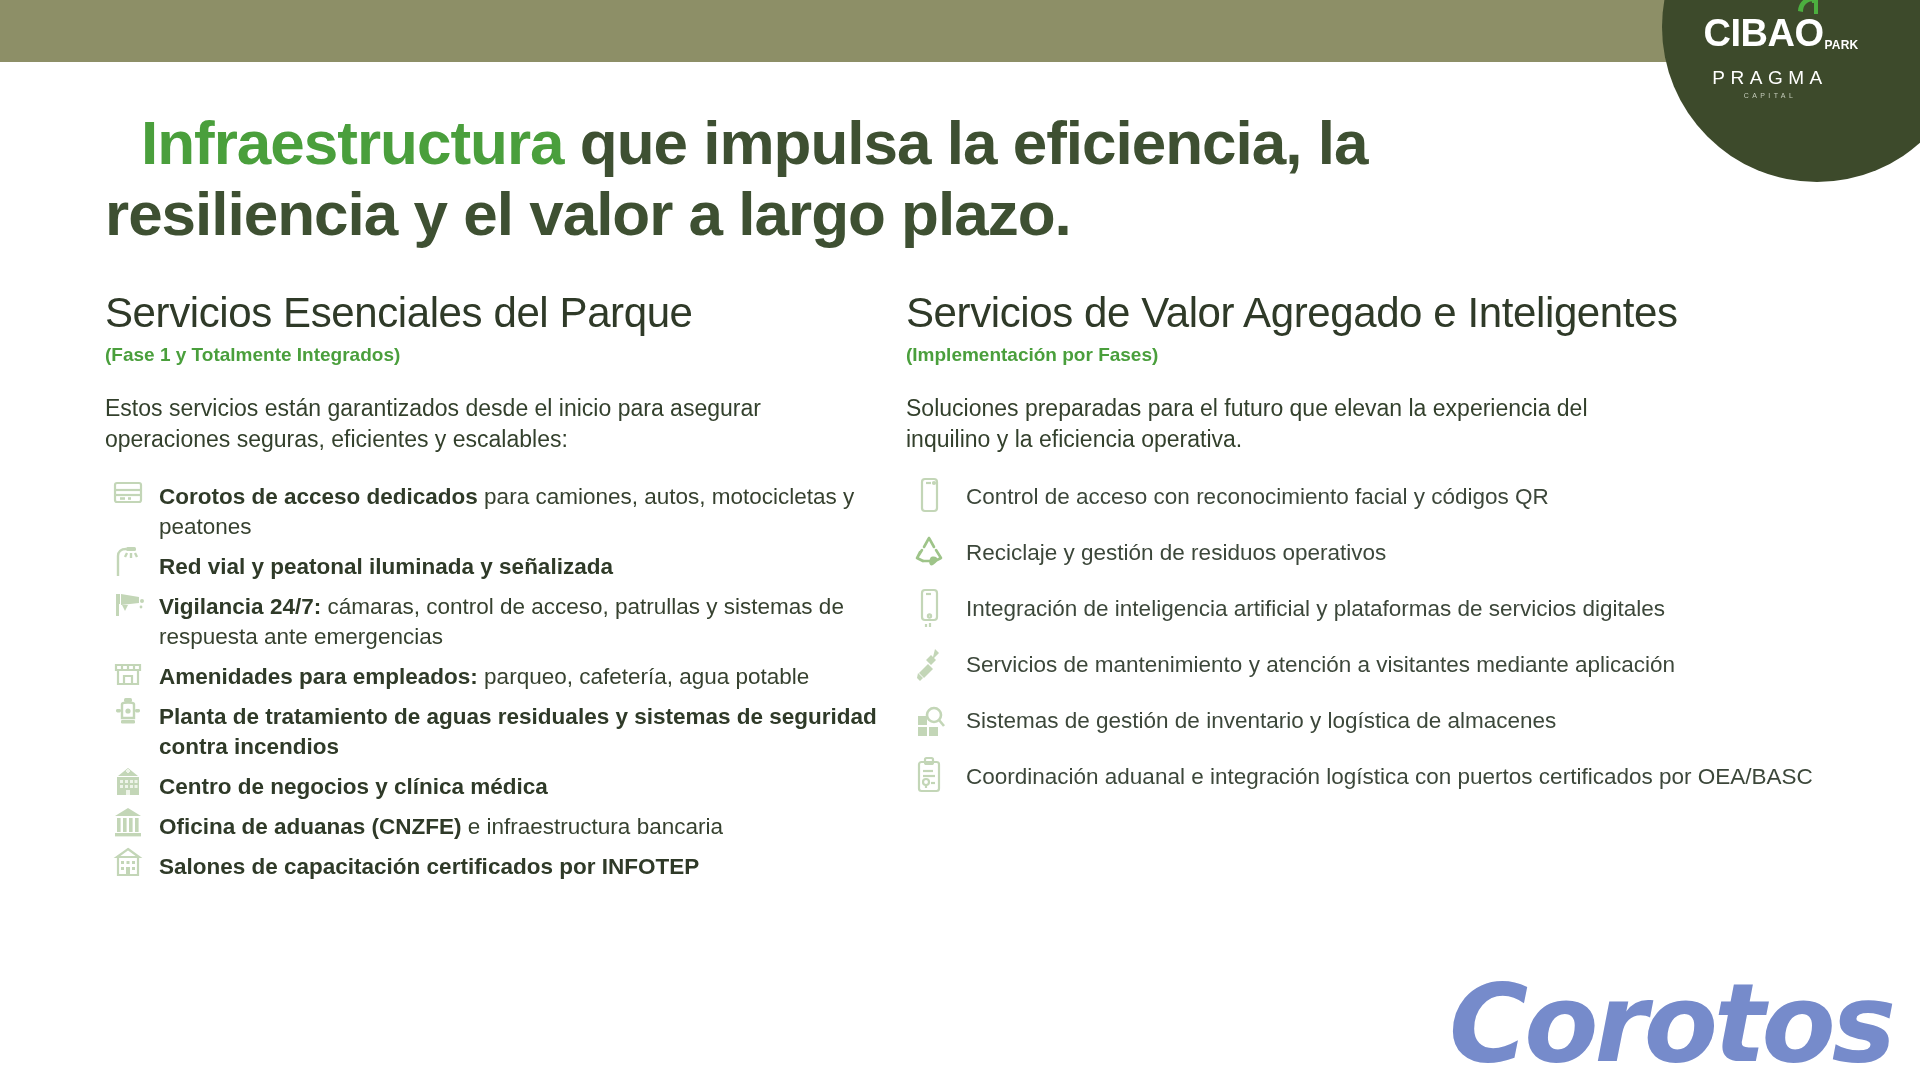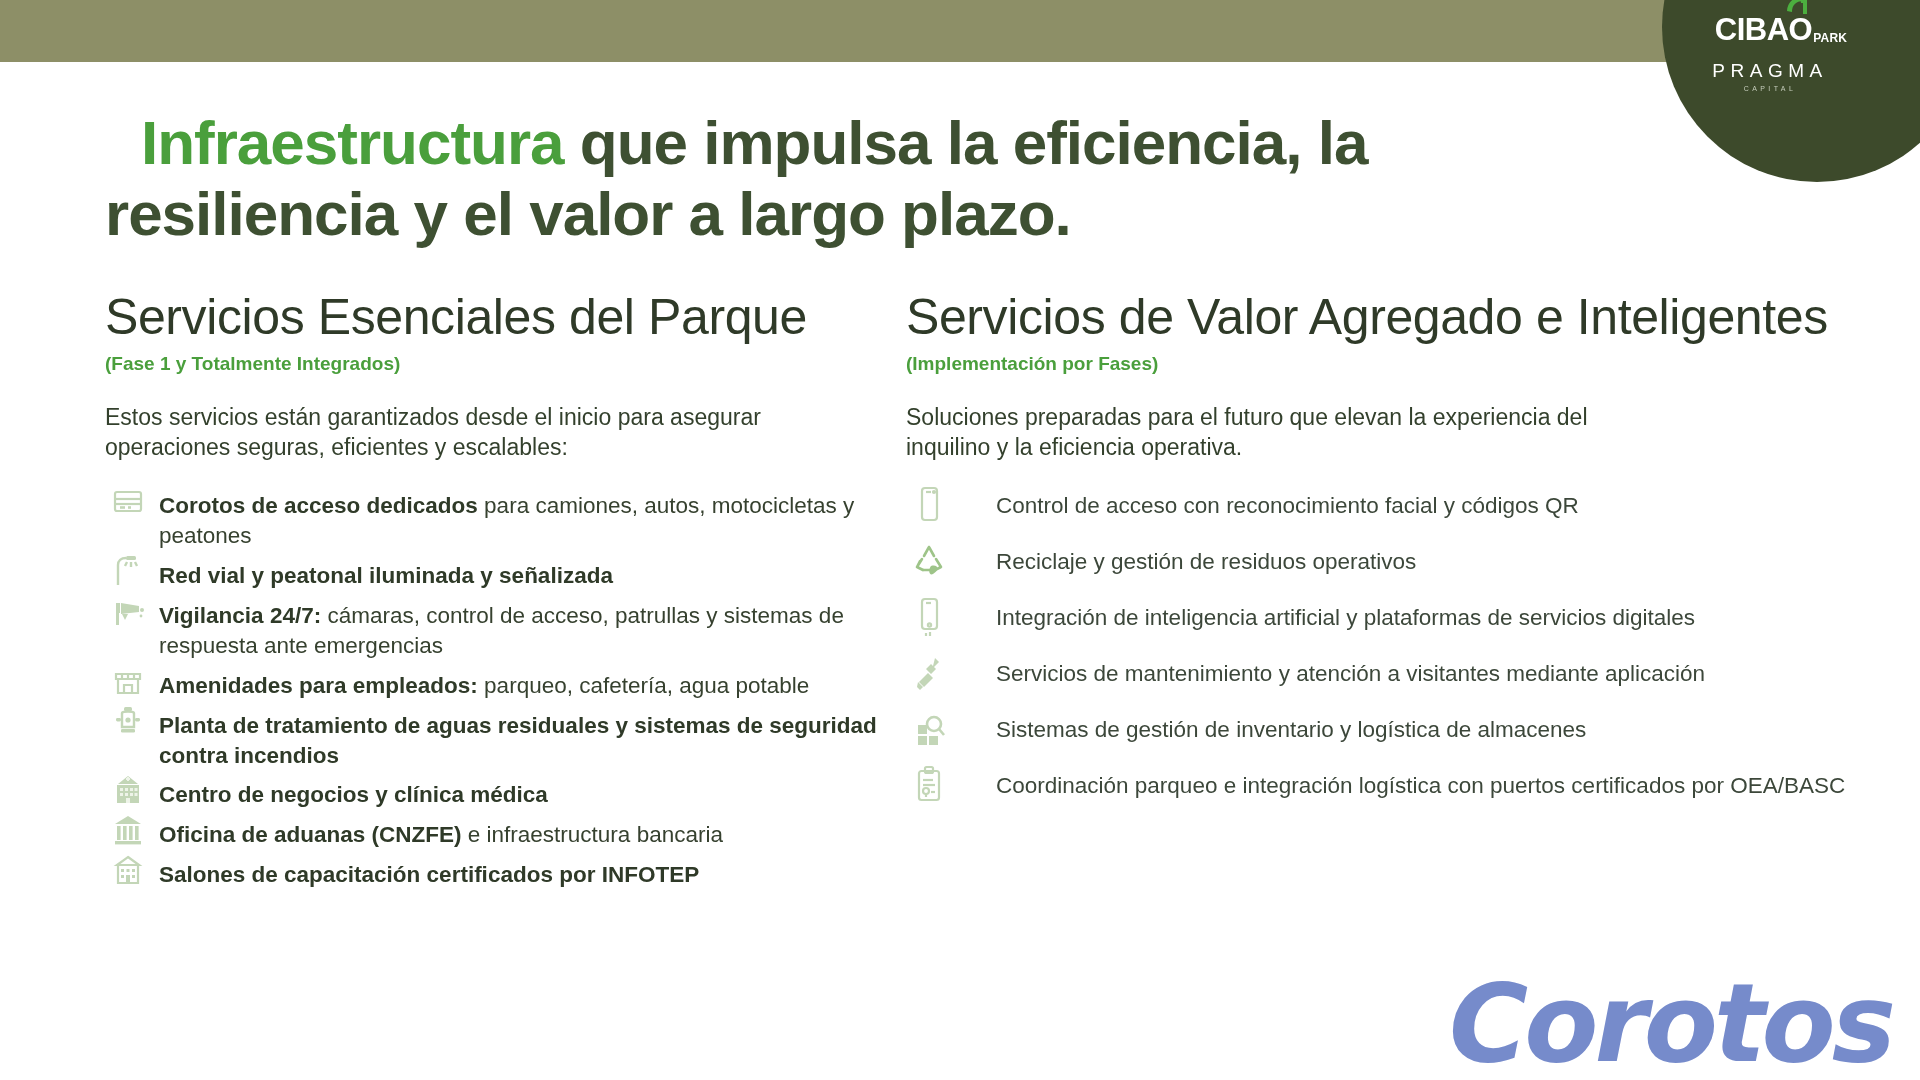--- a/index.html
+++ b/index.html
@@ -58,21 +58,21 @@
   }
   .brand-row {
     display: flex;
     align-items: flex-end;
     position: relative;
     padding-right: 6px;
   }
   .brand-cibao {
     font-family: "Liberation Sans", "DejaVu Sans", sans-serif;
     font-weight: bold;
-    font-size: 31px;
+    font-size: 38px;
     letter-spacing: -0.5px;
     color: #ffffff;
     line-height: 1;
     margin-left: 28px;
   }
   .brand-park {
     font-family: "Liberation Sans", "DejaVu Sans", sans-serif;
     font-weight: bold;
     font-size: 12px;
     letter-spacing: 0.2px;
@@ -137,21 +137,21 @@
     z-index: 2;
   }
   .col {
     box-sizing: border-box;
   }
   .col-left  { width: 905px; padding-left: 105px; padding-right: 20px; }
   .col-right { width: 1015px; padding-left: 1px; padding-right: 40px; }
 
   .col-title {
     font-family: "Liberation Sans", "DejaVu Sans", sans-serif;
-    font-size: 50px;
+    font-size: 42px;
     font-weight: normal;
     color: #2f3a28;
     line-height: 1.1;
     letter-spacing: -0.4px;
     white-space: nowrap;
   }
   .col-subtitle {
     font-family: "Liberation Sans", "DejaVu Sans", sans-serif;
     font-size: 19px;
     font-weight: bold;
@@ -199,21 +199,21 @@
     line-height: 1.33;
     color: #36412f;
     padding-top: 6px;
   }
   .item-text b { font-weight: bold; color: #2f3a28; }
 
   .item-right .item-text { font-size: 22.5px; color: #3c473a; }
 
   
   .item-left  { margin-bottom: 4px; }
-  .item-right { margin-bottom: 14px; gap: 30px; }
+  .item-right { margin-bottom: 14px; }
 
   
   .watermark {
     position: absolute;
     right: 28px;
     bottom: 2px;
     font-family: "DejaVu Sans", sans-serif;
     font-weight: bold;
     font-style: italic;
     font-size: 108px;
@@ -507,21 +507,21 @@
               <rect x="10" y="8" width="20" height="29" rx="2.5"></rect>
               <rect x="16" y="4" width="8" height="6" rx="1.5"></rect>
               <line x1="14" y1="17" x2="24" y2="17"></line>
                   <line x1="14" y1="22" x2="26" y2="22"></line>
               <circle cx="17" cy="28" r="3"></circle>
                   <line x1="17" y1="31" x2="17" y2="34"></line>
                   <line x1="22" y1="29" x2="26" y2="29"></line>
             </g>
               </svg>
           </span>
-          <span class="item-text">Coordinación parqueo e integración logística con puertos certificados por OEA/BASC</span>
+          <span class="item-text">Coordinación aduanal e integración logística con puertos certificados por OEA/BASC</span>
         </div>
 
 
       </div>
     </div>
 
   </div>
 
   <div class="watermark">Corotos</div>
 

